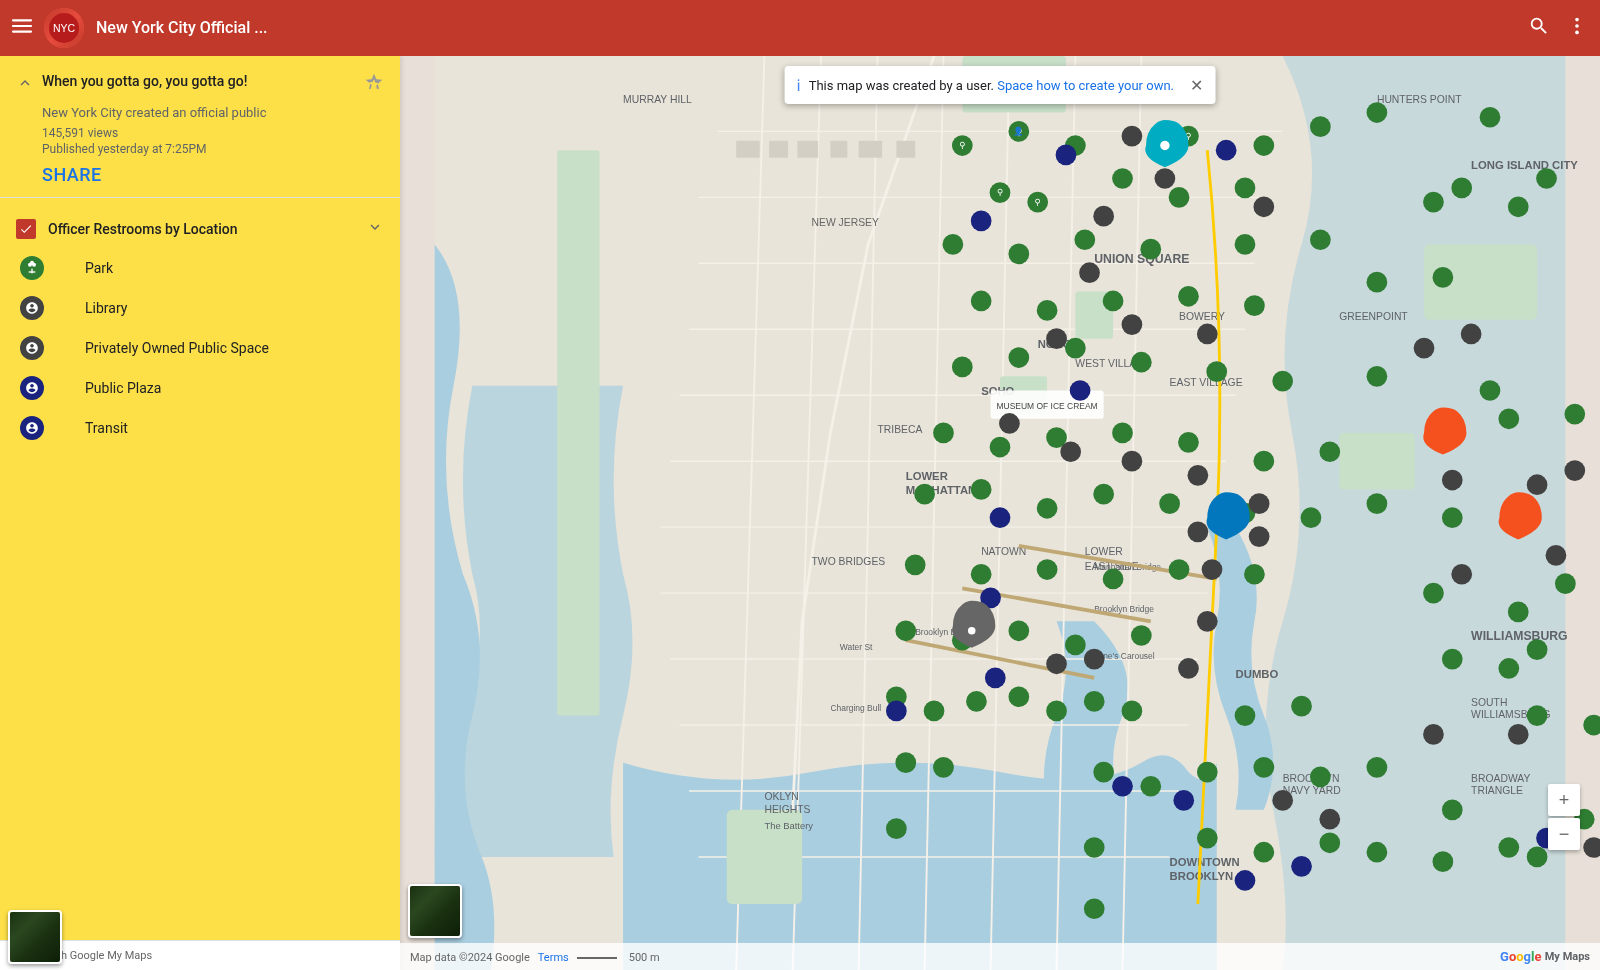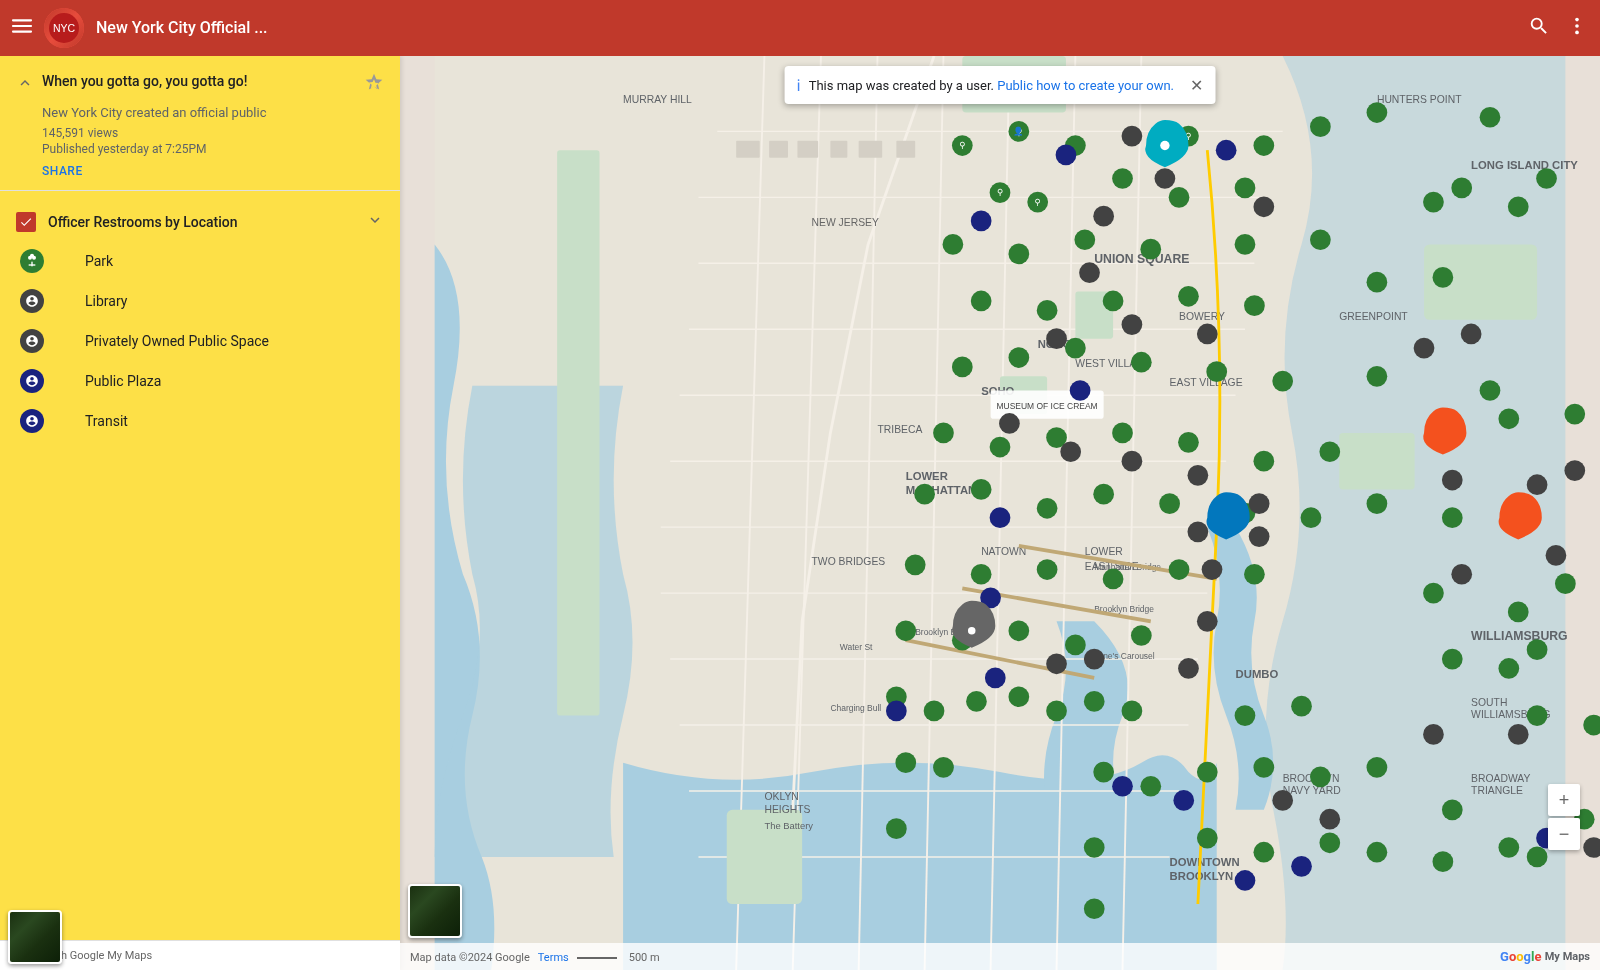--- a/index.html
+++ b/index.html
@@ -99,21 +99,21 @@
     .promo-published {
       margin-left: 26px;
       font-size: 12px;
       color: #5f6368;
       margin-top: 2px;
     }
     .share-btn {
       margin-left: 26px;
       margin-top: 8px;
       color: #1a73e8;
-      font-size: 12px;
+      font-size: 18px;
       font-weight: 500;
       cursor: pointer;
       letter-spacing: 0.5px;
     }
 
     
     .layers-section { padding: 12px 0; }
     .layer-header {
       display: flex;
       align-items: center;
@@ -700,21 +700,21 @@
       <path d="M 1130 490 Q 1130 475 1140 467 Q 1145 463 1150 463 Q 1160 463 1165 467 Q 1175 475 1175 490 Q 1175 503 1150 513 Q 1125 503 1130 490Z" fill="#f4511e"></path>
       <path d="M 820 490 Q 820 475 830 467 Q 835 463 840 463 Q 850 463 855 467 Q 865 475 865 490 Q 865 503 840 513 Q 815 503 820 490Z" fill="#0277bd"></path>
       <path d="M 550 605 Q 550 590 560 582 Q 565 578 570 578 Q 580 578 585 582 Q 595 590 595 605 Q 595 618 570 628 Q 545 618 550 605Z" fill="#666"></path>
       <circle cx="570" cy="610" r="4" fill="white"></circle>
     </svg>
 
     <div class="map-banner">
       <span class="map-banner-info">ℹ</span>
       <span>This map was created by a user.</span>
       &nbsp;
-      <span class="map-banner-link">Public how to create your own.</span>
+      <span class="map-banner-link">Space how to create your own.</span>
       <span class="map-banner-close">✕</span>
     </div>
 
     <div class="map-controls">
       <button class="map-control-btn">+</button>
       <button class="map-control-btn">−</button>
     </div>
 
     <div class="map-bottom">
       <div class="map-bottom-left">

